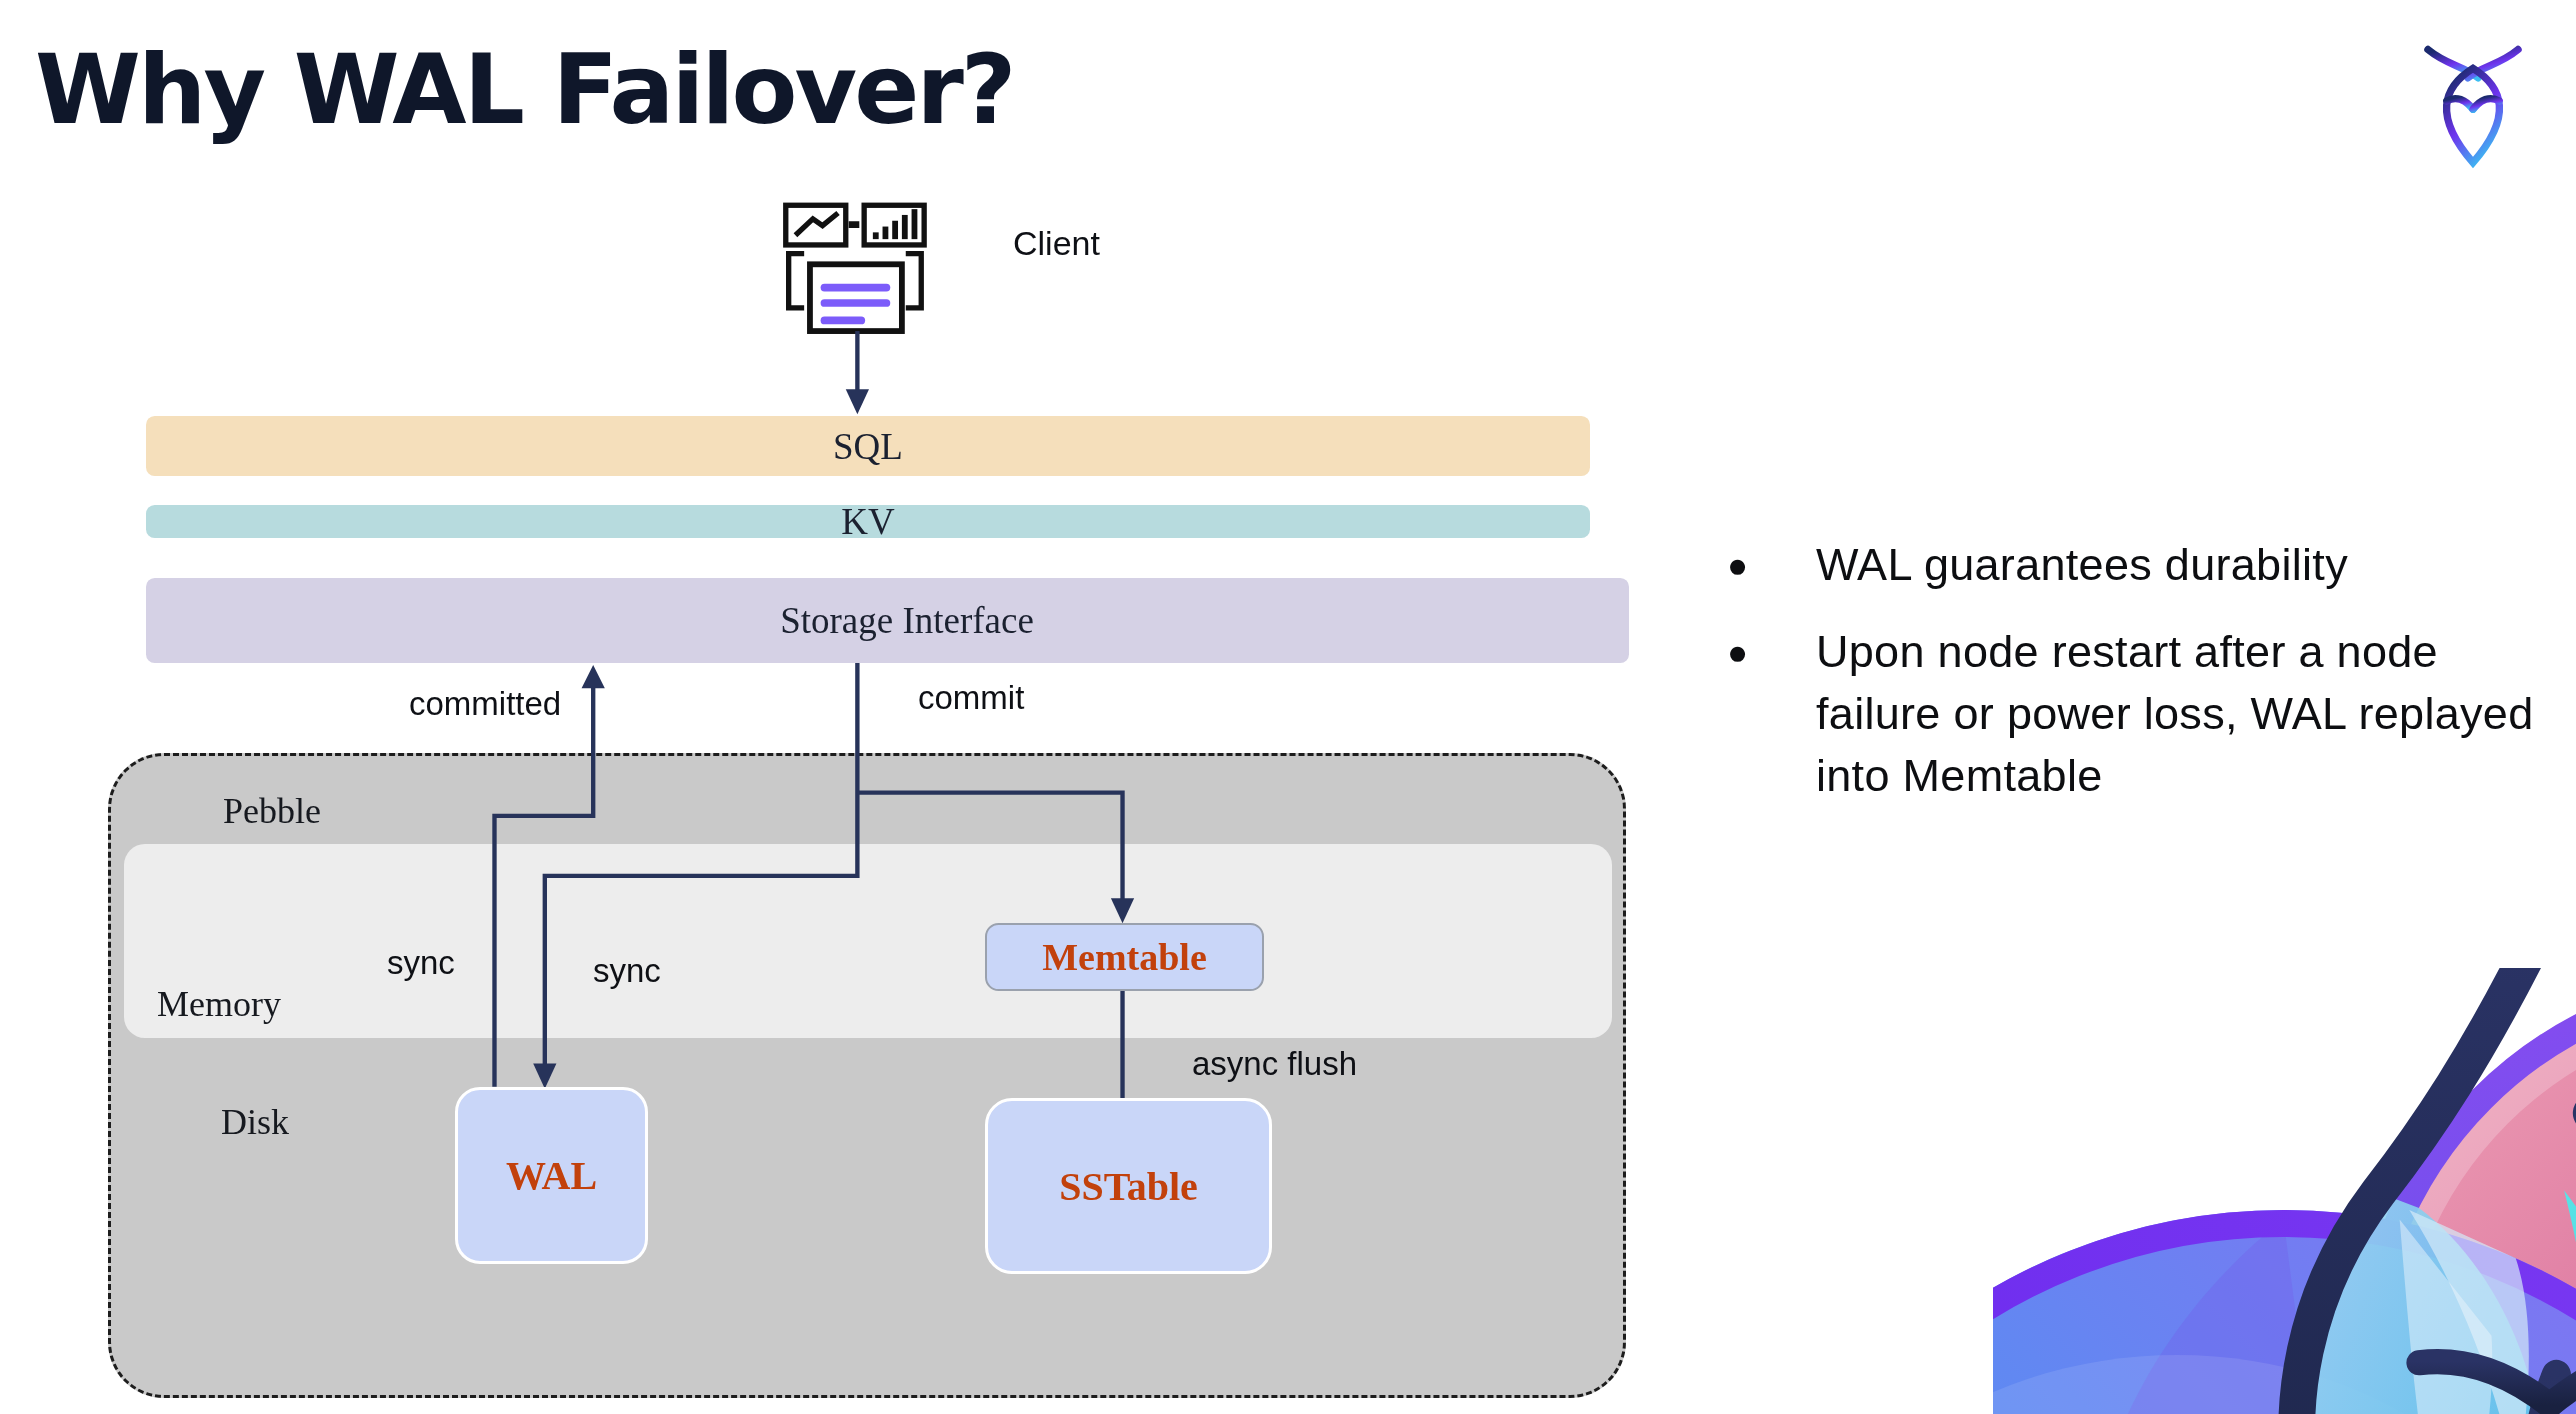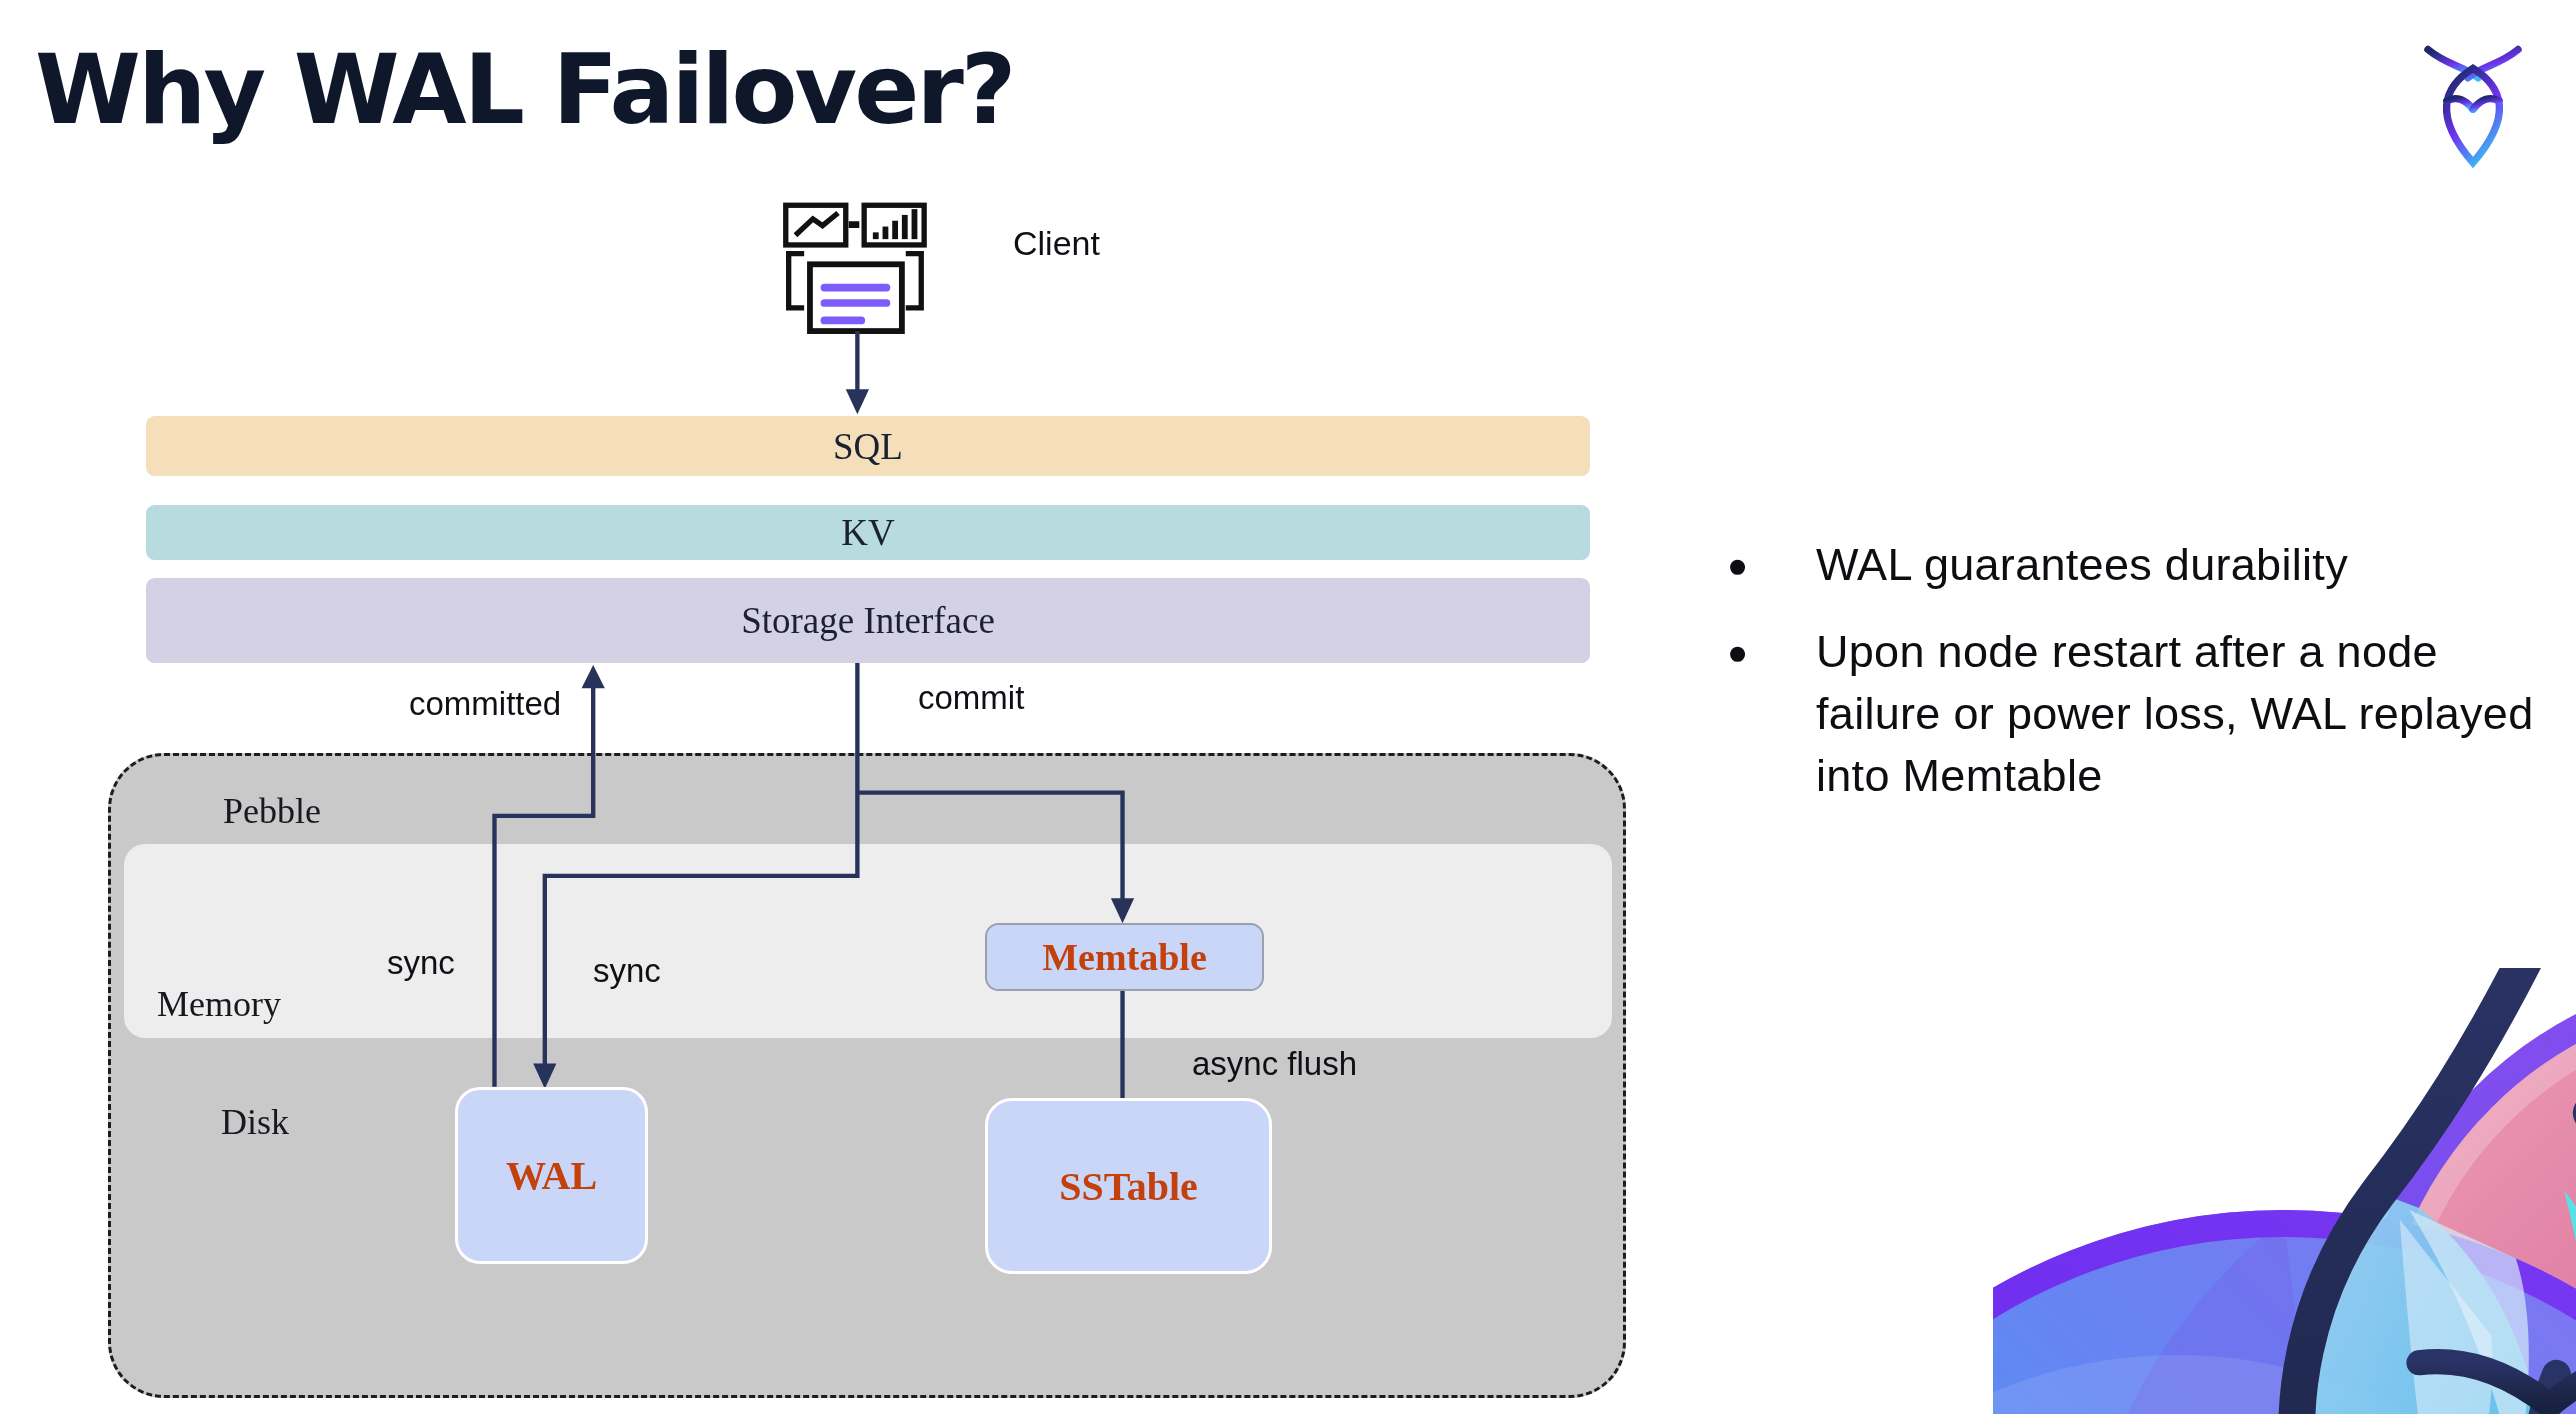--- a/index.html
+++ b/index.html
@@ -8,22 +8,22 @@
 
   
   .title{position:absolute;left:35px;top:35px;font-family:"DejaVu Sans",sans-serif;
          font-weight:800;font-size:96px;letter-spacing:-2.9px;color:#0f172a;line-height:1.15;}
 
   
   .bar{position:absolute;left:146px;width:1444px;border-radius:8.7px;
        display:flex;align-items:center;justify-content:center;
        font-family:"Liberation Serif",serif;font-size:37px;color:#1b2130;}
   .bar-sql{top:416px;height:60px;background:var(--sql-bar);}
-  .bar-kv{top:505px;height:55px;background:var(--kv-bar);}
-  .bar-storage{top:578px;height:85px;background:var(--storage-bar);}
+  .bar-kv{top:505px;height:33px;background:var(--kv-bar);}
+  .bar-storage{top:578px;height:85px;background:var(--storage-bar);padding-left:39px;}
 
   
   .pebble-box{position:absolute;left:108px;top:753px;width:1512px;height:639px;
               background:var(--pebble-bg);border:3.9px dashed #1d1d1d;border-radius:56px;}
   .memory-band{position:absolute;left:124px;top:844px;width:1488px;height:194px;
                background:var(--memory-bg);border-radius:21px;}
   .region-label{position:absolute;font-family:"Liberation Serif",serif;font-size:36px;color:#16191f;}
   .lbl-pebble{left:223px;top:790px;}
   .lbl-memory{left:157px;top:983px;}
   .lbl-disk{left:221px;top:1101px;}

